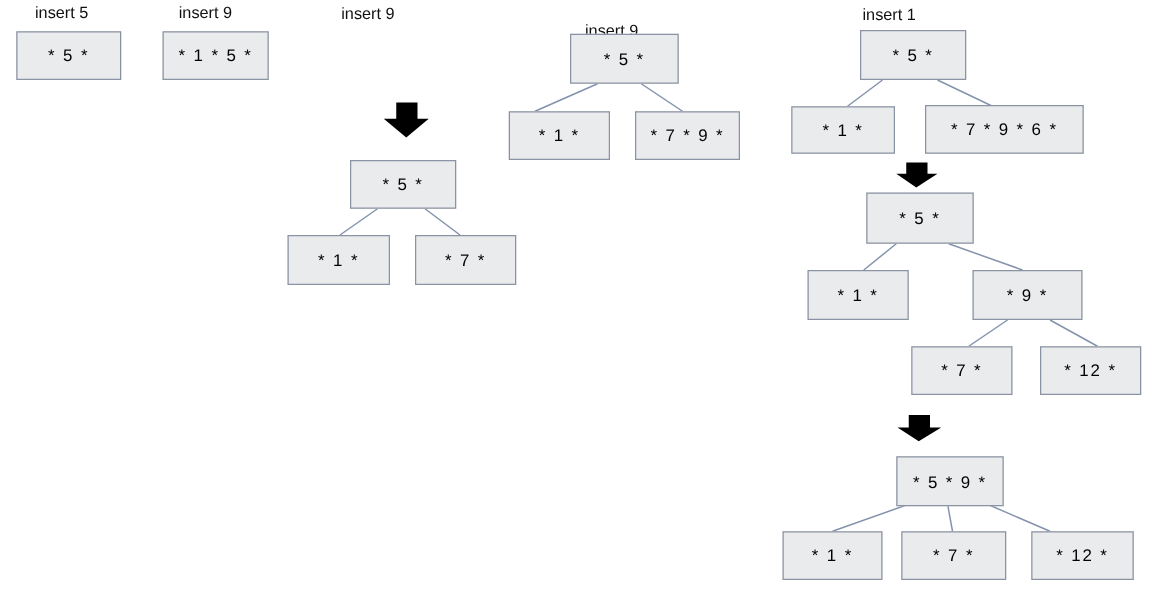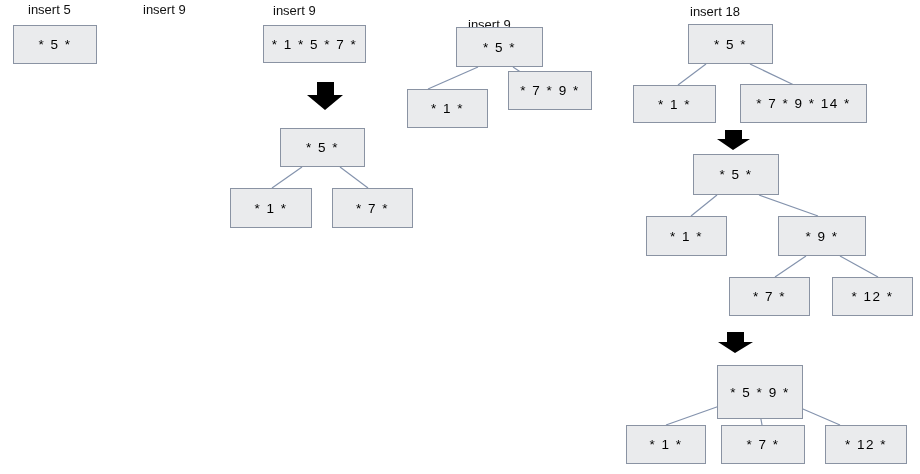--- a/index.html
+++ b/index.html
@@ -73,42 +73,42 @@
 
     <polygon points="317,82 334,82 334,95 343,95 325,110 307,95 317,95"></polygon>
     <polygon points="725,130 742,130 742,139 750,139 733,150 717,139 725,139"></polygon>
     <polygon points="727,332 744,332 744,342 753,342 735,353 718,342 727,342"></polygon>
   </svg>
 
   <div class="step-label" style="left:28px;top:3px">insert 5</div>
   <div class="step-label" style="left:143px;top:3px">insert 9</div>
   <div class="step-label" style="left:273px;top:4px">insert 9</div>
   <div class="step-label" style="left:468px;top:18px">insert 9</div>
-  <div class="step-label" style="left:690px;top:5px">insert 18</div>
+  <div class="step-label" style="left:690px;top:5px">insert 1</div>
 
   <div class="node" style="left:13px;top:25px;width:84px;height:39px">* 5 *</div>
 
+  <div class="node" style="left:130px;top:25px;width:85px;height:39px">* 1 * 5 *</div>
 
-  <div class="node" style="left:263px;top:25px;width:103px;height:38px">* 1 * 5 * 7 *</div>
   <div class="node" style="left:280px;top:128px;width:85px;height:39px">* 5 *</div>
   <div class="node" style="left:230px;top:188px;width:82px;height:40px">* 1 *</div>
   <div class="node" style="left:332px;top:188px;width:81px;height:40px">* 7 *</div>
 
   <div class="node" style="left:456px;top:27px;width:87px;height:40px">* 5 *</div>
   <div class="node" style="left:407px;top:89px;width:81px;height:39px">* 1 *</div>
-  <div class="node" style="left:508px;top:71px;width:84px;height:39px">* 7 * 9 *</div>
+  <div class="node" style="left:508px;top:89px;width:84px;height:39px">* 7 * 9 *</div>
 
   <div class="node" style="left:688px;top:24px;width:85px;height:40px">* 5 *</div>
   <div class="node" style="left:633px;top:85px;width:83px;height:38px">* 1 *</div>
-  <div class="node" style="left:740px;top:84px;width:127px;height:39px">* 7 * 9 * 14 *</div>
+  <div class="node" style="left:740px;top:84px;width:127px;height:39px">* 7 * 9 * 6 *</div>
 
   <div class="node" style="left:693px;top:154px;width:86px;height:41px">* 5 *</div>
   <div class="node" style="left:646px;top:216px;width:81px;height:40px">* 1 *</div>
   <div class="node" style="left:778px;top:216px;width:88px;height:40px">* 9 *</div>
   <div class="node" style="left:729px;top:277px;width:81px;height:39px">* 7 *</div>
   <div class="node" style="left:832px;top:277px;width:81px;height:39px">* 12 *</div>
 
-  <div class="node" style="left:717px;top:365px;width:86px;height:54px">* 5 * 9 *</div>
+  <div class="node" style="left:717px;top:365px;width:86px;height:40px">* 5 * 9 *</div>
   <div class="node" style="left:626px;top:425px;width:80px;height:39px">* 1 *</div>
   <div class="node" style="left:721px;top:425px;width:84px;height:39px">* 7 *</div>
   <div class="node" style="left:825px;top:425px;width:82px;height:39px">* 12 *</div>
 
 </div>
 
 </body></html>

